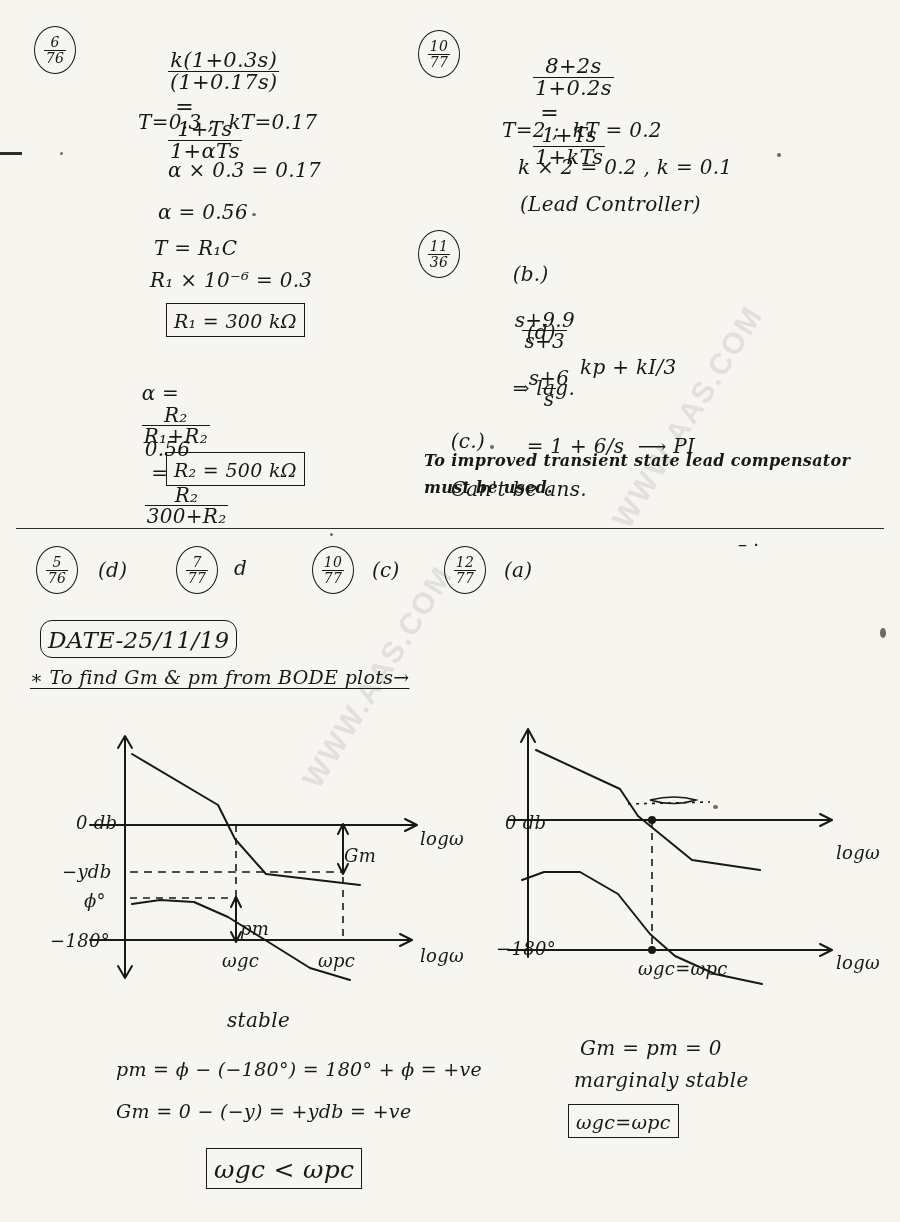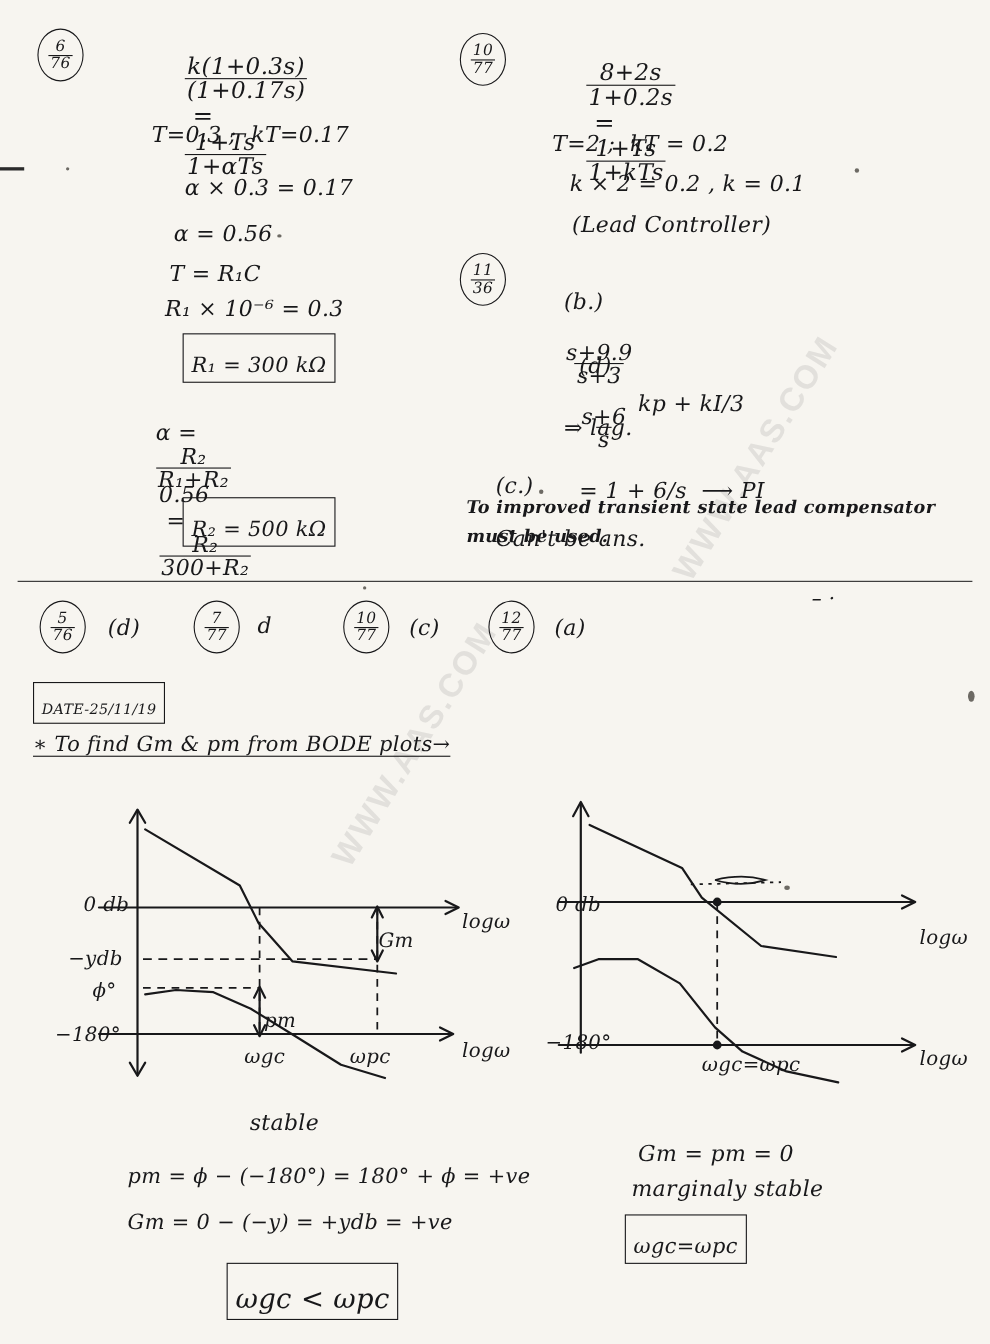--- a/index.html
+++ b/index.html
@@ -30,21 +30,21 @@
     position:absolute;
     width:40px;height:46px;
     border:1.8px solid #18181a;
     border-radius:50%;
     display:flex;align-items:center;justify-content:center;
     font-size:14px;
   }
   .boxed{
     position:absolute;
     border:1.7px solid #18181a;
-    padding:17px 7px 4px 7px;
+    padding:6px 7px 4px 7px;
     font-size:19px;
   }
   .hr{
     position:absolute;height:0;border-top:1.4px solid #2b2b2b;
   }
   .under{ text-decoration:underline; text-underline-offset:4px; }
   .wm{
     position:absolute;
     color:rgba(120,120,120,.16);
     font-family:"Liberation Sans",sans-serif;
@@ -213,21 +213,21 @@
   <div class="abs hw" style="left:372px;top:558px;font-size:20px;">(c)</div>
 
   <div class="circ hw" style="left:444px;top:546px;">
     <span class="frac">
       <span class="num">12</span>
       <span class="den">77</span>
     </span>
   </div>
   <div class="abs hw" style="left:504px;top:558px;font-size:20px;">(a)</div>
 
-  <div class="boxed hw" style="left:30px;top:620px;font-size:13px;">DATE-25/11/19</div>
+  <div class="boxed hw" style="left:40px;top:620px;font-size:23px;border-radius:12px;">DATE-25/11/19</div>
   <div class="abs hw under" style="left:30px;top:666px;font-size:19px;">∗ To find Gm &amp; pm from BODE plots→</div>
 
   <svg width="420" height="300" style="position:absolute;left:60px;top:712px;">
 
     <path class="stroke" d="M65,25 L65,265"></path>
     <path class="stroke" d="M58,36 L65,24 L72,36"></path>
     <path class="stroke" d="M58,254 L65,266 L72,254"></path>
 
     <path class="stroke" d="M30,113 L355,113"></path>
     <path class="stroke" d="M345,107 L357,113 L345,119"></path>

